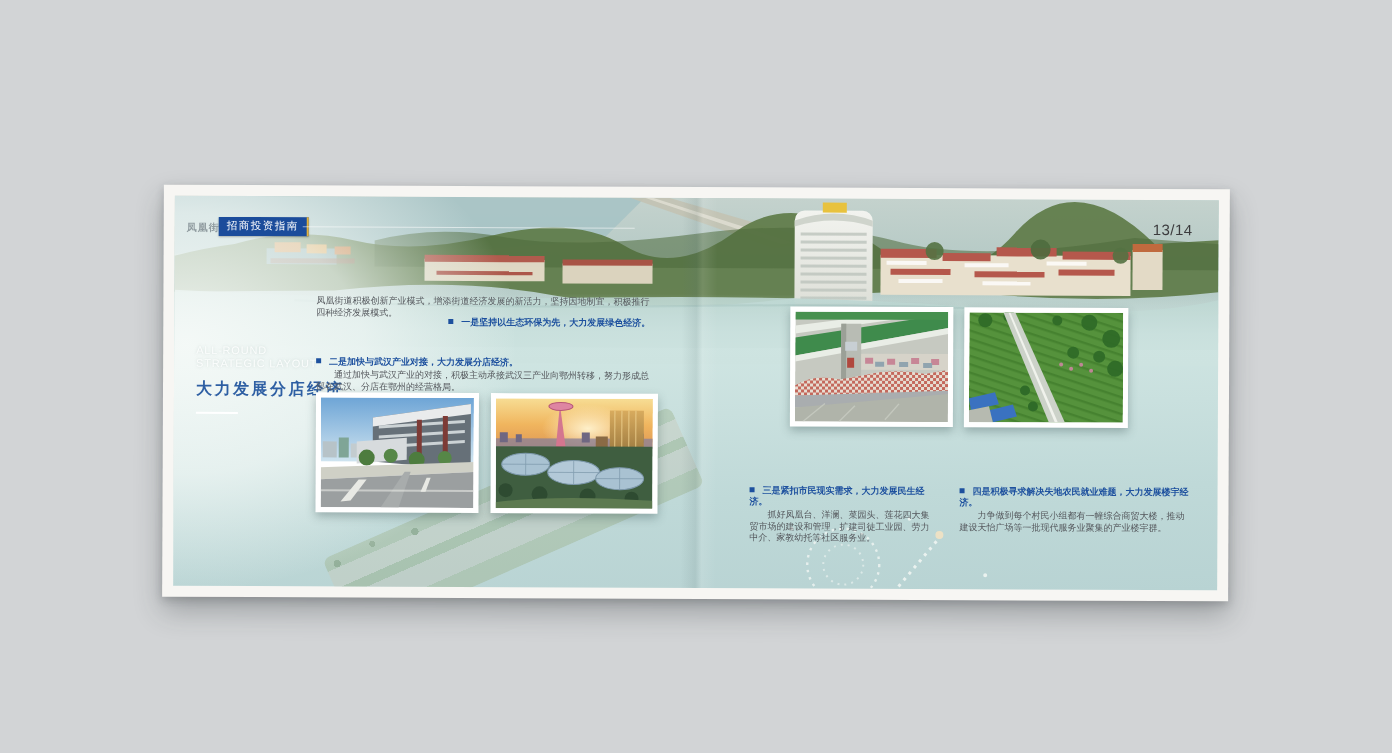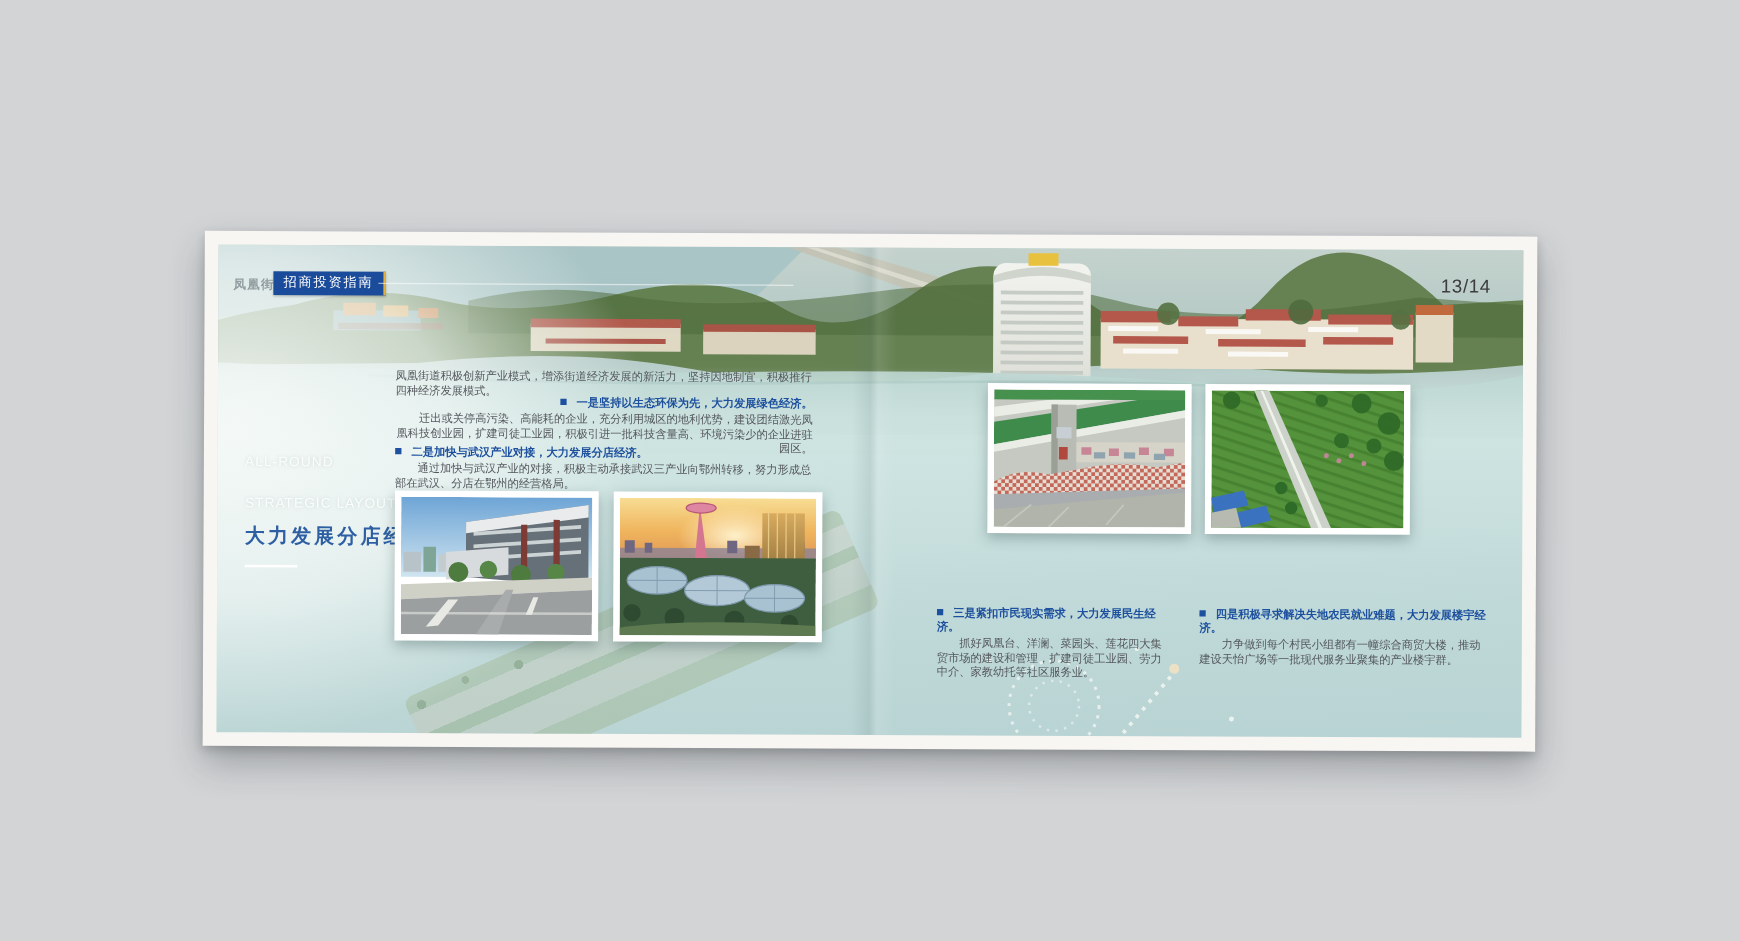--- a/index.html
+++ b/index.html
@@ -71,21 +71,20 @@
     background:rgba(255,255,255,.55);
   }
   .pagenum{
     position:absolute;right:26px;top:21px;font-size:15px;color:#3c3c3e;letter-spacing:.5px;
   }
   
   .side{position:absolute;left:22px;top:148px;width:150px;}
   .side .en{
     color:rgba(252,254,253,.95);font-size:11px;letter-spacing:.8px;line-height:13px;
     text-shadow:0 0 3px rgba(140,160,158,.35);
-    margin-top:20px;
   }
   .side .cn{
     margin-top:9px;color:#2e5fa3;font-size:16px;font-weight:bold;letter-spacing:2.5px;
   }
   .side .rule{margin-top:12px;width:42px;height:2px;background:#ffffff;}
   
   .txt{font-size:9px;line-height:11.5px;color:#54575c;}
   .intro{position:absolute;left:142px;top:99px;width:334px;}
   .sec{position:absolute;}
   .sec-h{color:#1d509e;font-weight:bold;font-size:9px;line-height:11px;white-space:nowrap;}
@@ -225,21 +224,20 @@
       <div class="en">ALL-ROUND</div>
       <div class="en">STRATEGIC LAYOUT</div>
       <div class="cn">大力发展分店经济</div>
       <div class="rule"></div>
     </div>
 
     <div class="txt intro">凤凰街道积极创新产业模式，增添街道经济发展的新活力，坚持因地制宜，积极推行四种经济发展模式。</div>
 
     <div class="sec sec1">
       <div class="sec-h"><span class="sq"></span><span>一是坚持以生态环保为先，大力发展绿色经济。</span></div>
-      <div class="txt sec-b">迁出或关停高污染、高能耗的企业，充分利用城区的地利优势，建设团结激光凤凰科技创业园，扩建司徒工业园，积极引进一批科技含量高、环境污染少的企业进驻园区。</div>
     </div>
 
     <div class="sec sec2">
       <div class="sec-h"><span class="sq"></span><span>二是加快与武汉产业对接，大力发展分店经济。</span></div>
       <div class="txt sec-b">通过加快与武汉产业的对接，积极主动承接武汉三产业向鄂州转移，努力形成总部在武汉、分店在鄂州的经营格局。</div>
     </div>
 
     <div class="sec sec3">
       <div class="sec-h wrap"><span class="sq"></span><span>三是紧扣市民现实需求，大力发展民生经济。</span></div>
       <div class="txt sec-b">抓好凤凰台、洋澜、菜园头、莲花四大集贸市场的建设和管理，扩建司徒工业园、劳力中介、家教幼托等社区服务业。</div>

